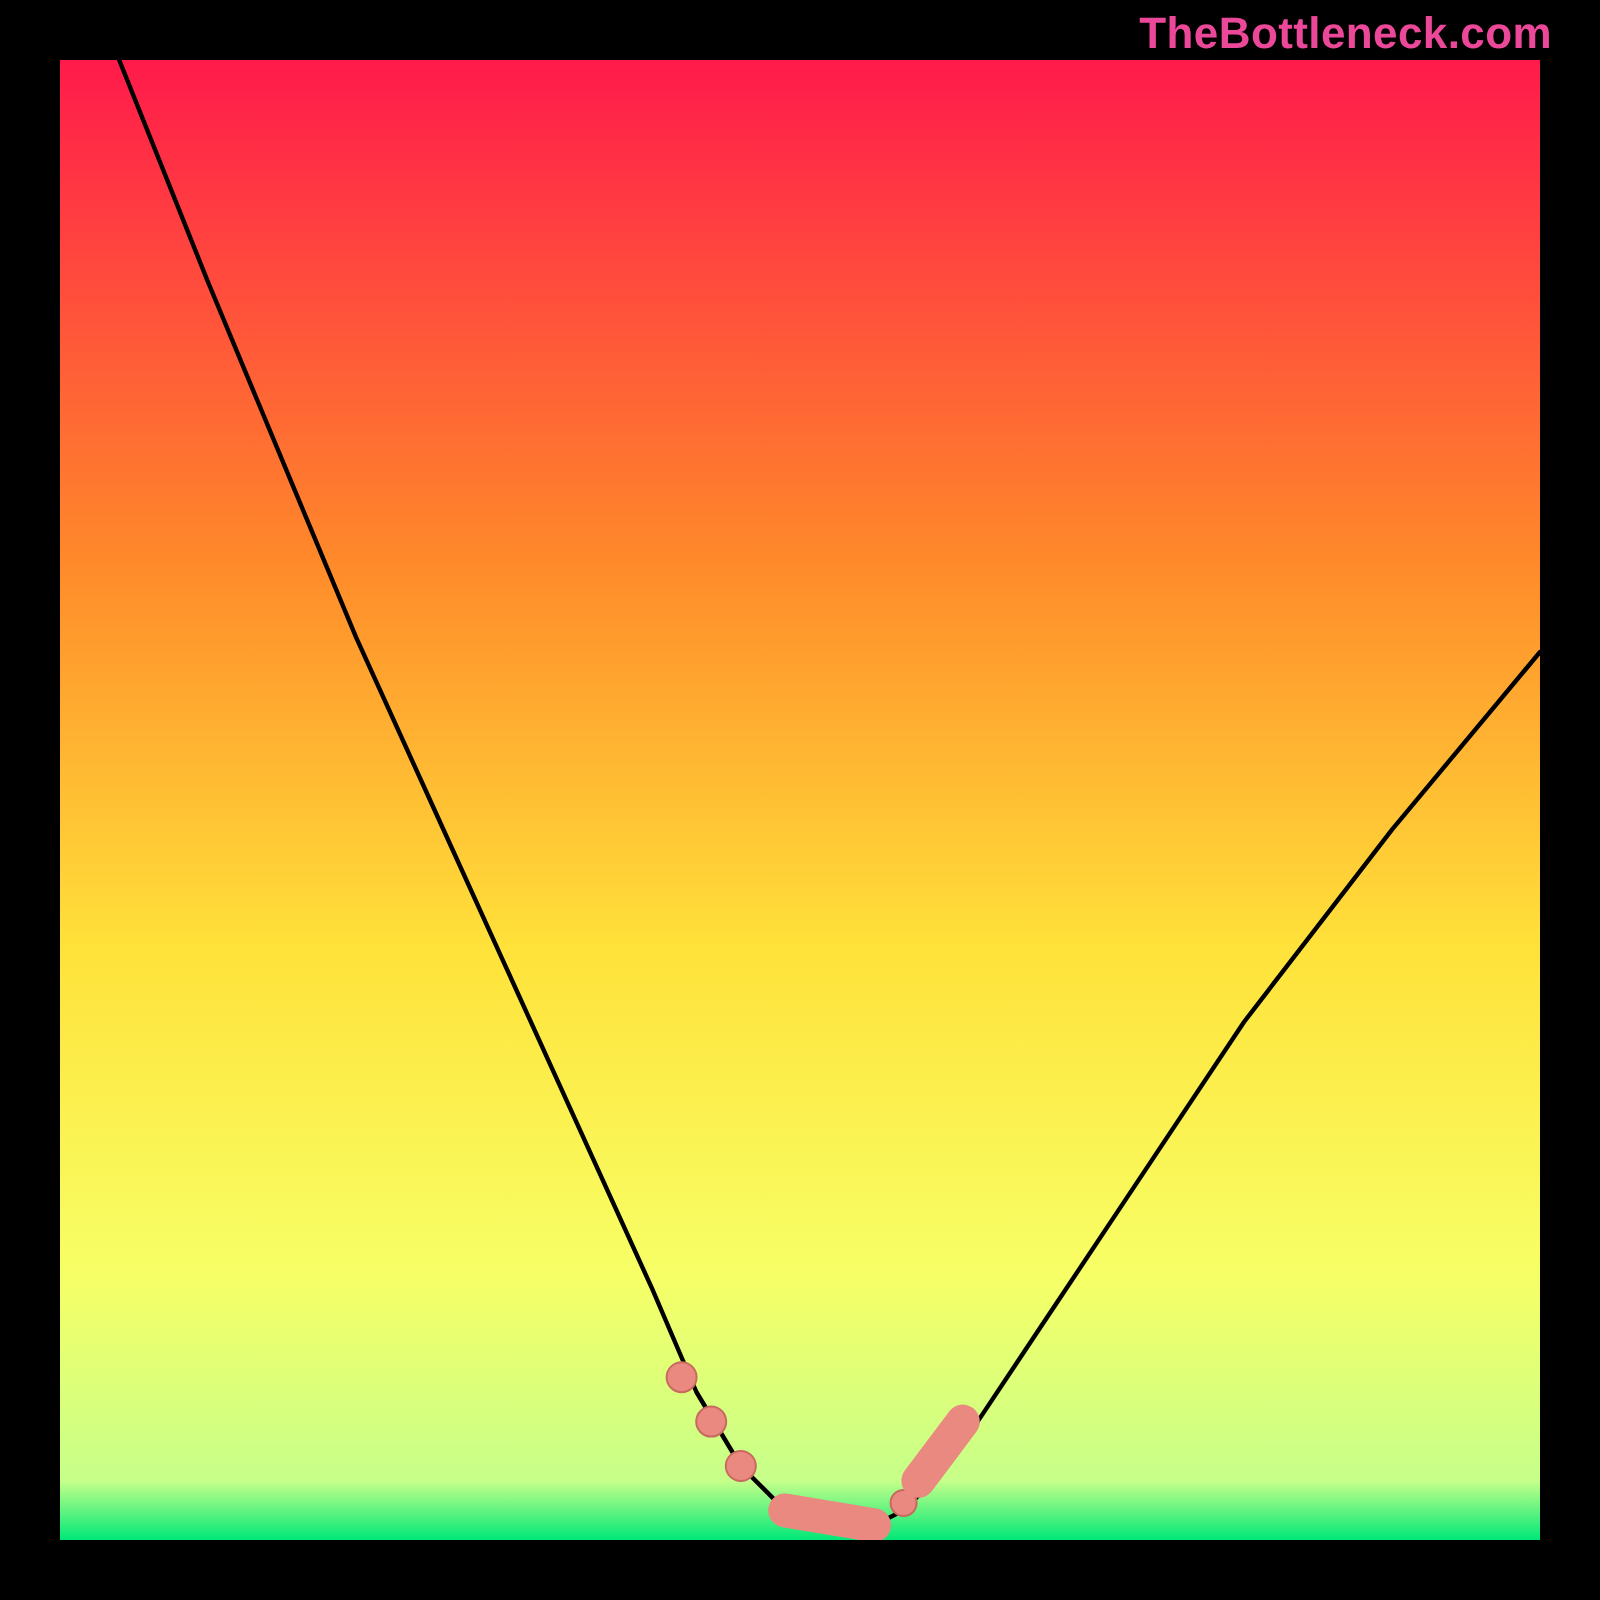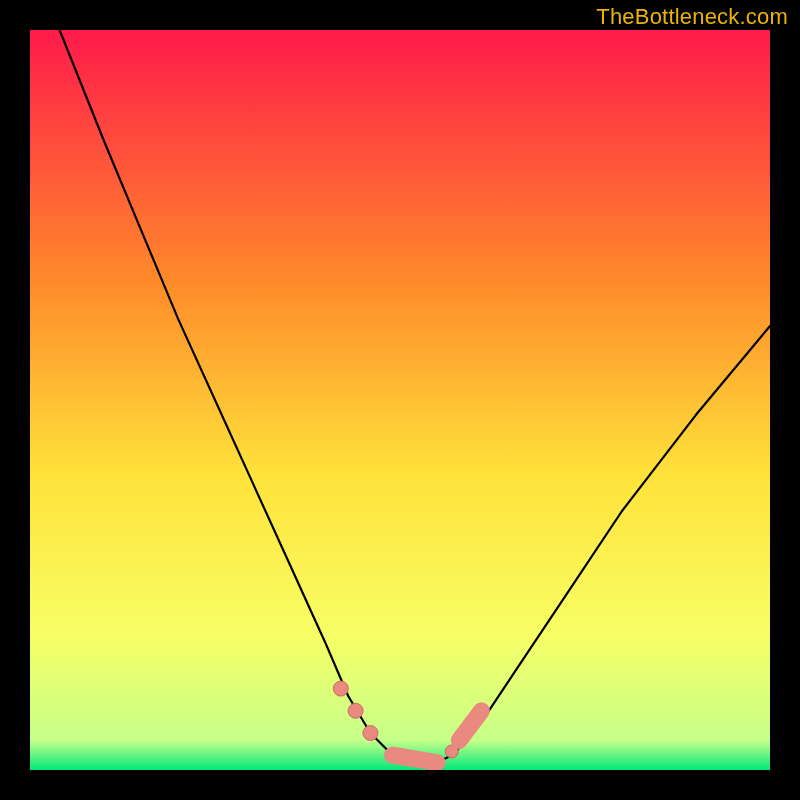--- a/index.html
+++ b/index.html
@@ -15,24 +15,24 @@
     position: absolute;
     top: 0;
     left: 0;
     width: 800px;
     height: 800px;
     background: #000;
   }
   .watermark {
     position: absolute;
     top: 4px;
-    right: 12px;
-    color: #eab308;
+    right: 24px;
+    color: #ec4899;
     font-size: 22px;
-    font-weight: 400;
+    font-weight: 700;
     letter-spacing: 0.2px;
     z-index: 10;
   }
   .plot {
     position: absolute;
     top: 30px;
     left: 30px;
     width: 740px;
     height: 740px;
   }

